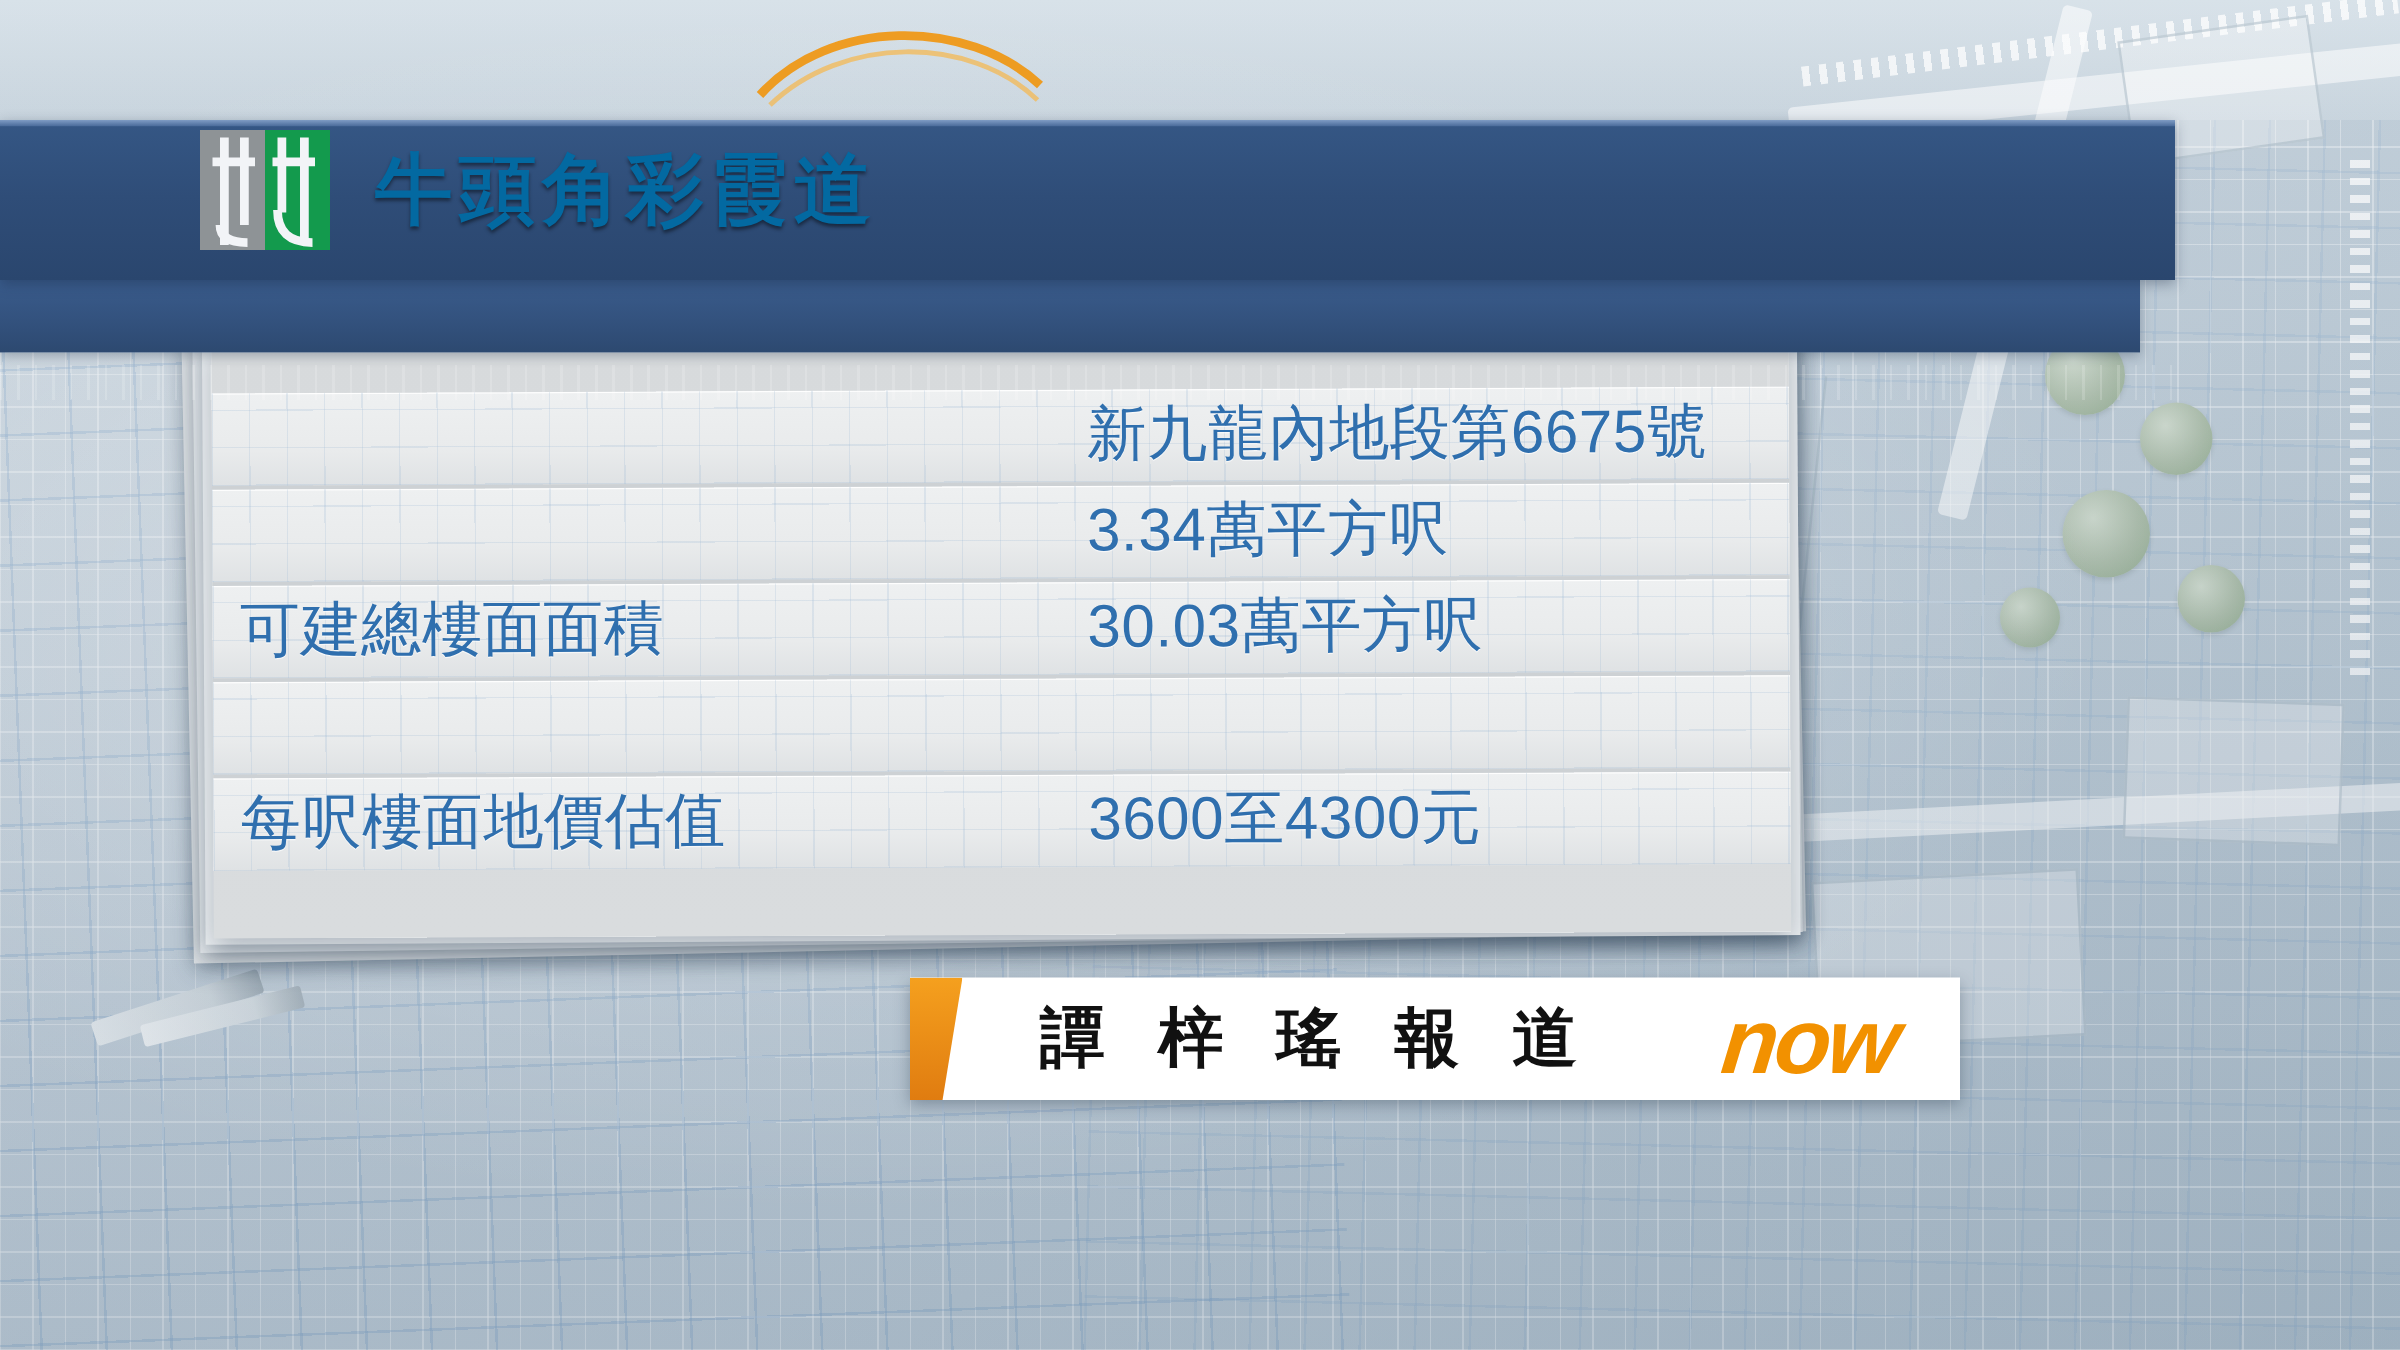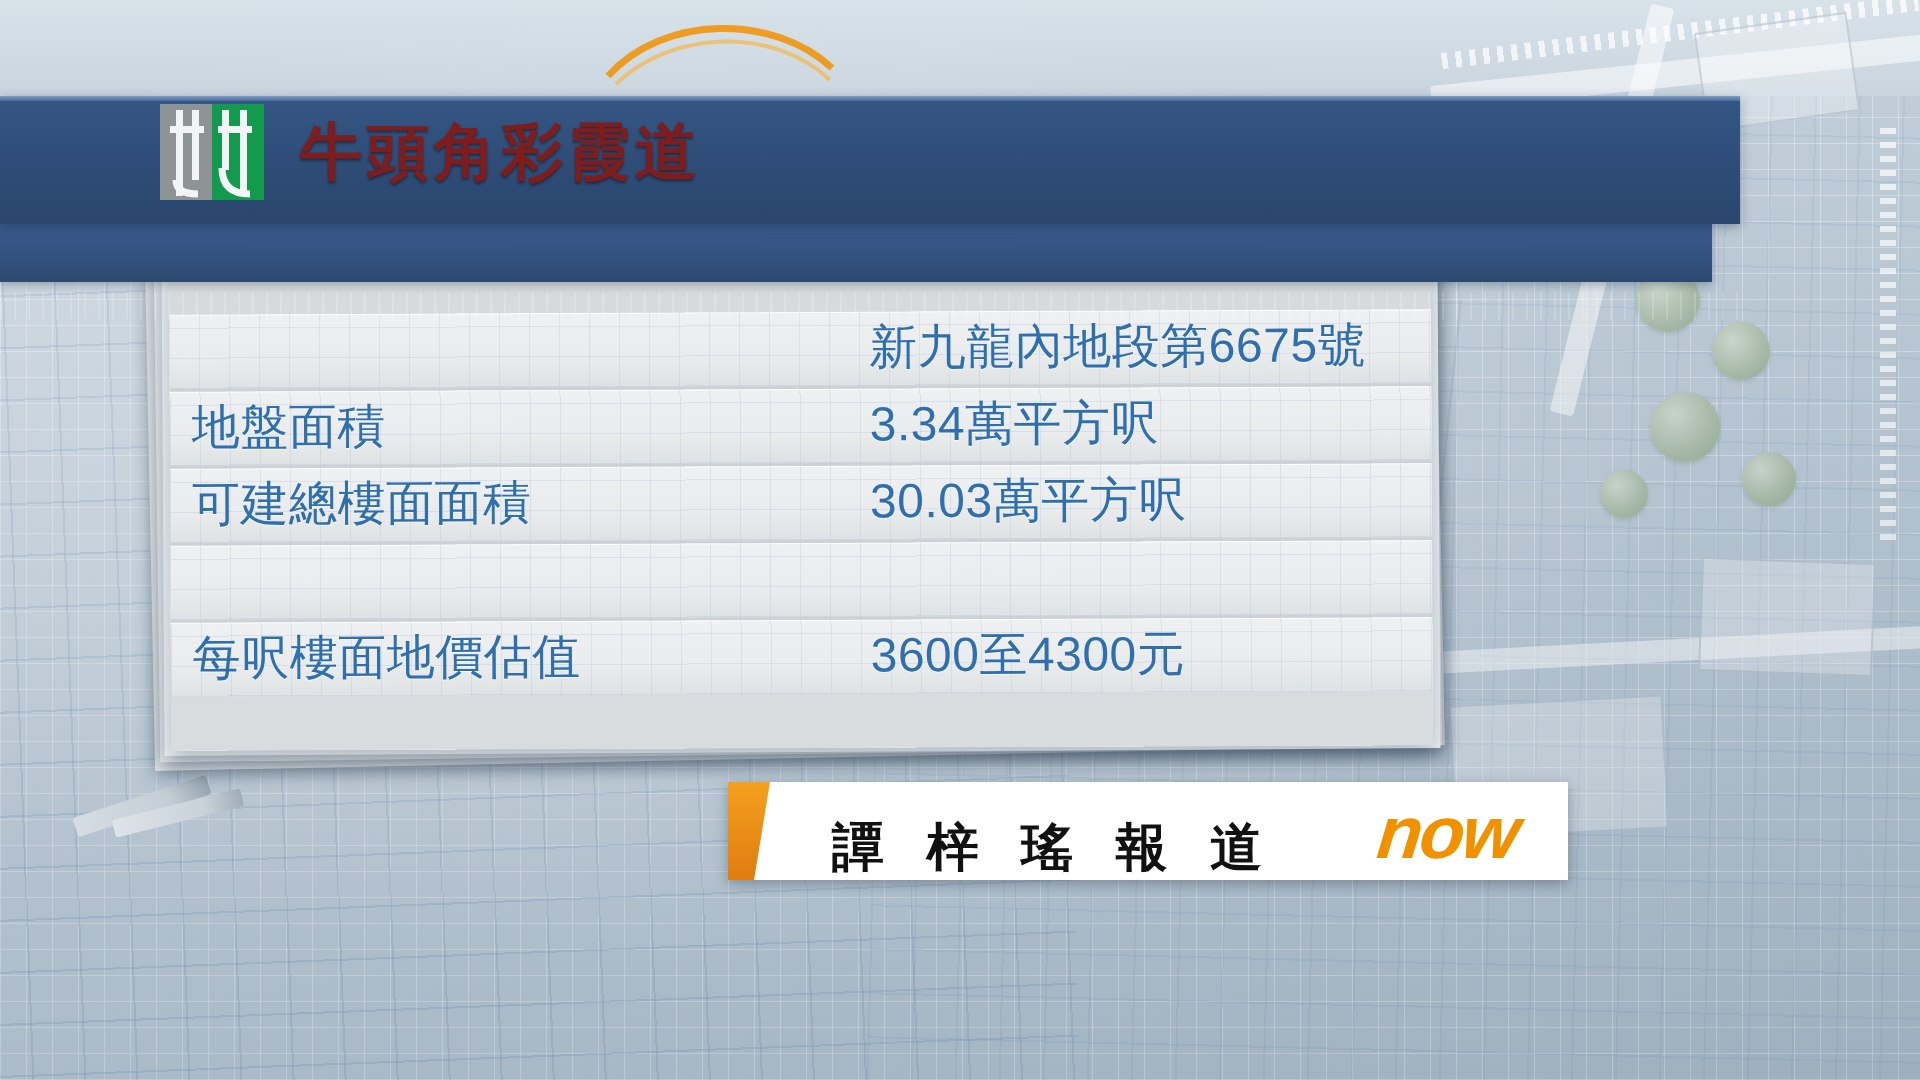--- a/index.html
+++ b/index.html
@@ -128,39 +128,39 @@
   }
 
   
   #dept-logo{
     position:absolute;left:160px;top:104px;width:104px;height:96px;
     display:block;
   }
   #header-title{
     position:absolute;left:300px;top:104px;height:96px;
     display:flex;align-items:center;
-    color:#7f1d1d;font-size:62px;font-weight:700;letter-spacing:5px;
+    color:#0369a1;font-size:62px;font-weight:700;letter-spacing:5px;
     text-shadow:0 2px 3px rgba(0,0,0,.45);
     font-family:"Liberation Sans","DejaVu Sans",sans-serif;
   }
 
   
   #byline-bar{
     position:absolute;left:728px;top:782px;width:840px;height:98px;
     background:#ffffff;
     box-shadow:0 4px 12px rgba(30,45,65,.35);
     overflow:hidden;
   }
   #byline-accent{
     position:absolute;left:0;top:0;width:42px;height:98px;
     background:linear-gradient(180deg,#f5a01e,#e07c10);
     clip-path:polygon(0 0, 100% 0, 62% 100%, 0 100%);
   }
   #byline-text{
-    position:absolute;left:46px;top:17px;height:98px;width:560px;
+    position:absolute;left:46px;top:0;height:98px;width:560px;
     display:flex;align-items:center;justify-content:center;
     color:#111;font-size:52px;font-weight:700;letter-spacing:14px;
     font-family:"Liberation Sans","DejaVu Sans",sans-serif;
   }
   #now-logo{
     position:absolute;left:600px;top:4px;width:238px;height:92px;
     display:flex;align-items:center;justify-content:center;
     overflow:hidden;
   }
   #now-logo .nowtext{
@@ -214,21 +214,20 @@
 <div class="paper" id="paper-back1"></div>
 
 <div id="table-card">
   <div id="table-rows">
 
     <div class="trow">
       <div class="tvalue">新九龍內地段第6675號</div>
     </div>
 
     <div class="trow">
-      <div class="tlabel">地盤面積</div>
       <div class="tvalue">3.34萬平方呎</div>
     </div>
 
     <div class="trow">
       <div class="tlabel">可建總樓面面積</div>
       <div class="tvalue">30.03萬平方呎</div>
     </div>
 
     <div class="trow">
     </div>

